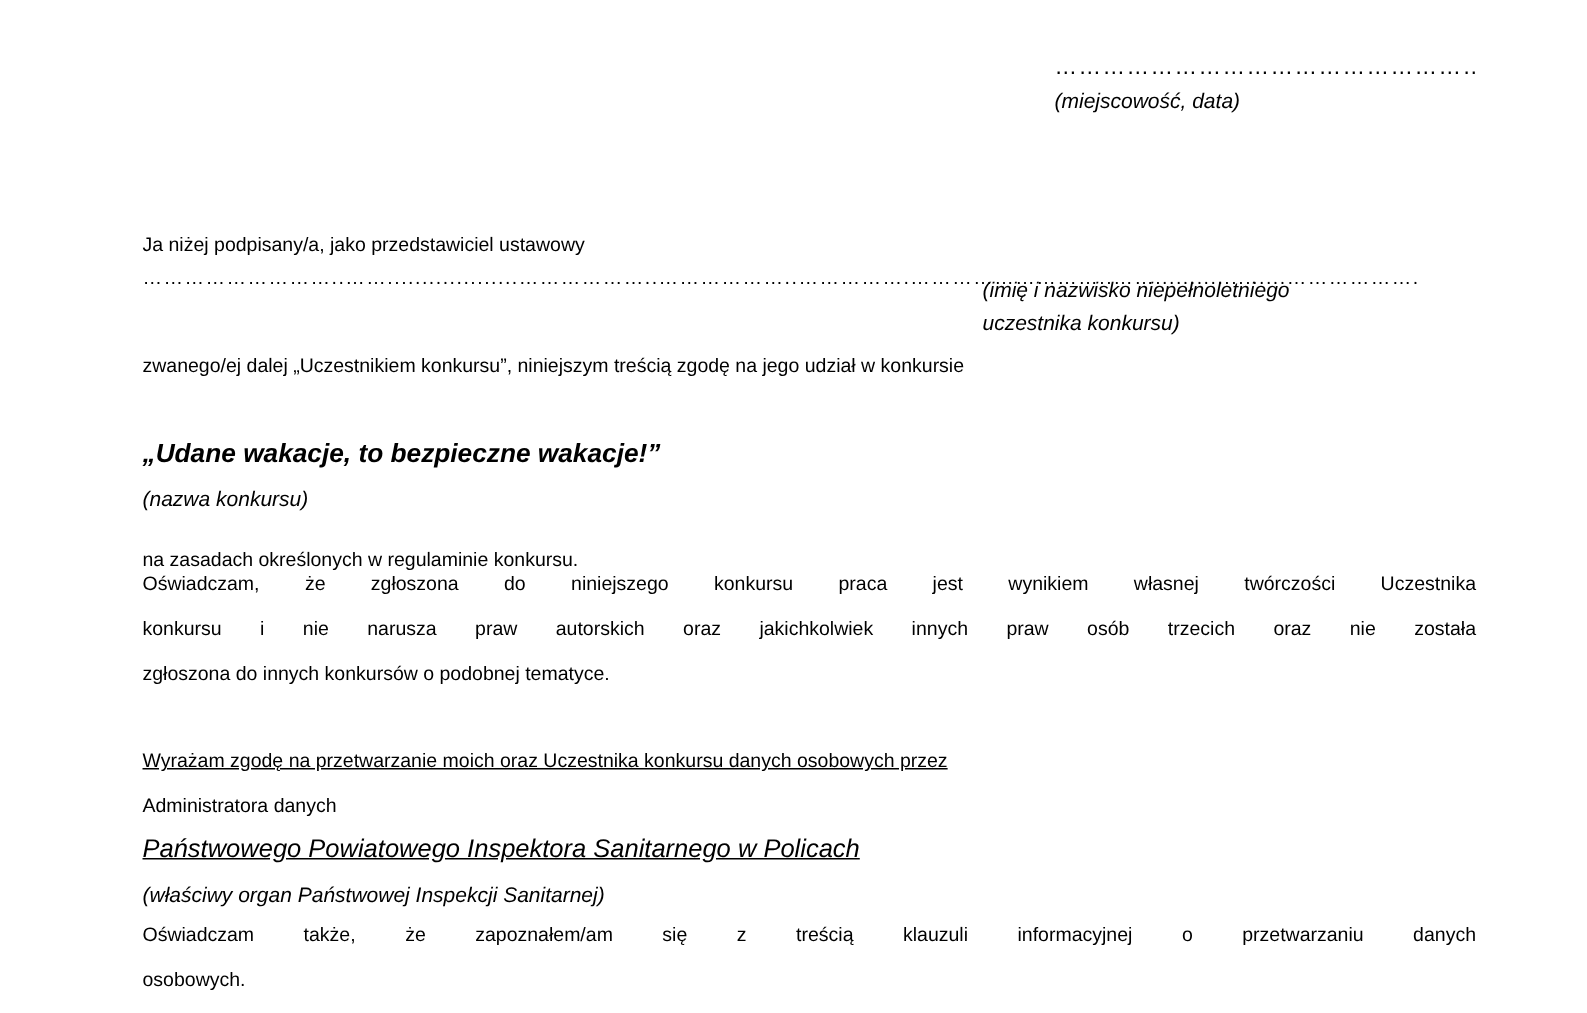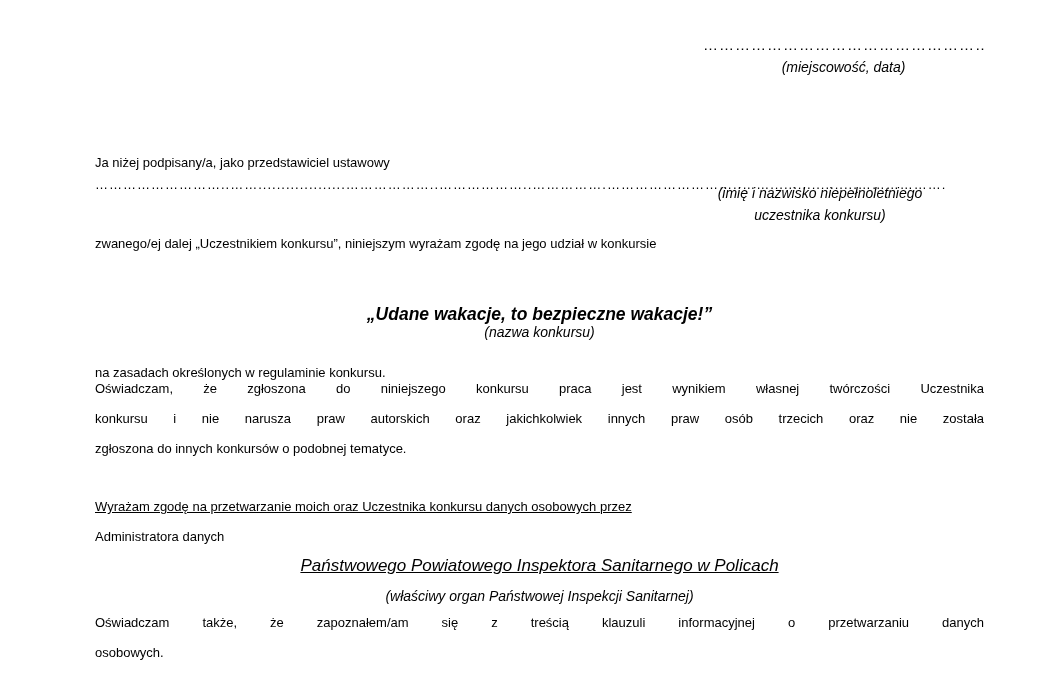--- a/index.html
+++ b/index.html
@@ -9,47 +9,47 @@
     width:1058px; height:675px;
     background:#ffffff;
     font-family:"Liberation Sans", sans-serif;
     color:#000;
     overflow:hidden;
   }
   .abs { position:absolute; }
   .body-line { font-size:13px; line-height:22px;flex-direction:column; }
   .caption { font-style:italic; font-size:14px; line-height:22px; }
   .just { text-align:justify; text-align-last:justify; }
-  .center { text-align:center; }
+  .center { text-align:left; }
   .dots-fill { white-space:nowrap; overflow:hidden; letter-spacing:1px; }
   .intro-row { display:flex; align-items:baseline; }
   .intro-lead { white-space:nowrap; margin-right:5px; }
   .intro-dots { flex:1; white-space:nowrap; overflow:hidden; letter-spacing:1px; }
-  .contest-title { font-size:17.5px; font-weight:bold; font-style:italic;margin-top:12px; }
+  .contest-title { font-size:17.5px; font-weight:bold; font-style:italic; }
   .administrator { font-size:17px; font-style:italic; text-decoration:underline; }
 </style>
 </head>
 <body>
 
 <div class="page">
 
   <div class="abs dots-fill" style="left:703px; top:36px; width:281px; font-size:15px;">…………………………………………………………………………………………</div>
   <div class="abs caption center" style="left:703px; top:56px; width:281px;">(miejscowość, data)</div>
 
   <div class="abs body-line intro-row" style="left:95px; top:152px; width:889px;">
     <span class="intro-lead">Ja niżej podpisany/a, jako przedstawiciel ustawowy</span>
     <span class="intro-dots">………………………..……...................………………..………………..…………….………………………..……...................……………….</span>
   </div>
 
   <div class="abs caption center" style="left:655px; top:182px; width:330px;">
     <div>(imię i nazwisko niepełnoletniego</div>
     <div>uczestnika konkursu)</div>
   </div>
 
-  <div class="abs body-line" style="left:95px; top:233px; width:889px;">zwanego/ej dalej „Uczestnikiem konkursu”, niniejszym wyrażam zgodę na jego udział w konkursie</div>
+  <div class="abs body-line" style="left:95px; top:233px; width:889px;">zwanego/ej dalej „Uczestnikiem konkursu”, niniejszym treścią zgodę na jego udział w konkursie</div>
 
   <div class="abs contest-title center" style="left:95px; top:292px; width:889px;">„Udane wakacje, to bezpieczne wakacje!”</div>
   <div class="abs caption center" style="left:95px; top:321px; width:889px;">(nazwa konkursu)</div>
 
   <div class="abs body-line" style="left:95px; top:348px; width:889px;margin-top:14px;">na zasadach określonych w regulaminie konkursu.</div>
 
   <div class="abs body-line just" style="left:95px; top:378px; width:889px;">Oświadczam, że zgłoszona do niniejszego konkursu praca jest wynikiem własnej twórczości Uczestnika</div>
   <div class="abs body-line just" style="left:95px; top:408px; width:889px;">konkursu i nie narusza praw autorskich oraz jakichkolwiek innych praw osób trzecich oraz nie została</div>
   <div class="abs body-line" style="left:95px; top:438px; width:889px;">zgłoszona do innych konkursów o podobnej tematyce.</div>
 

